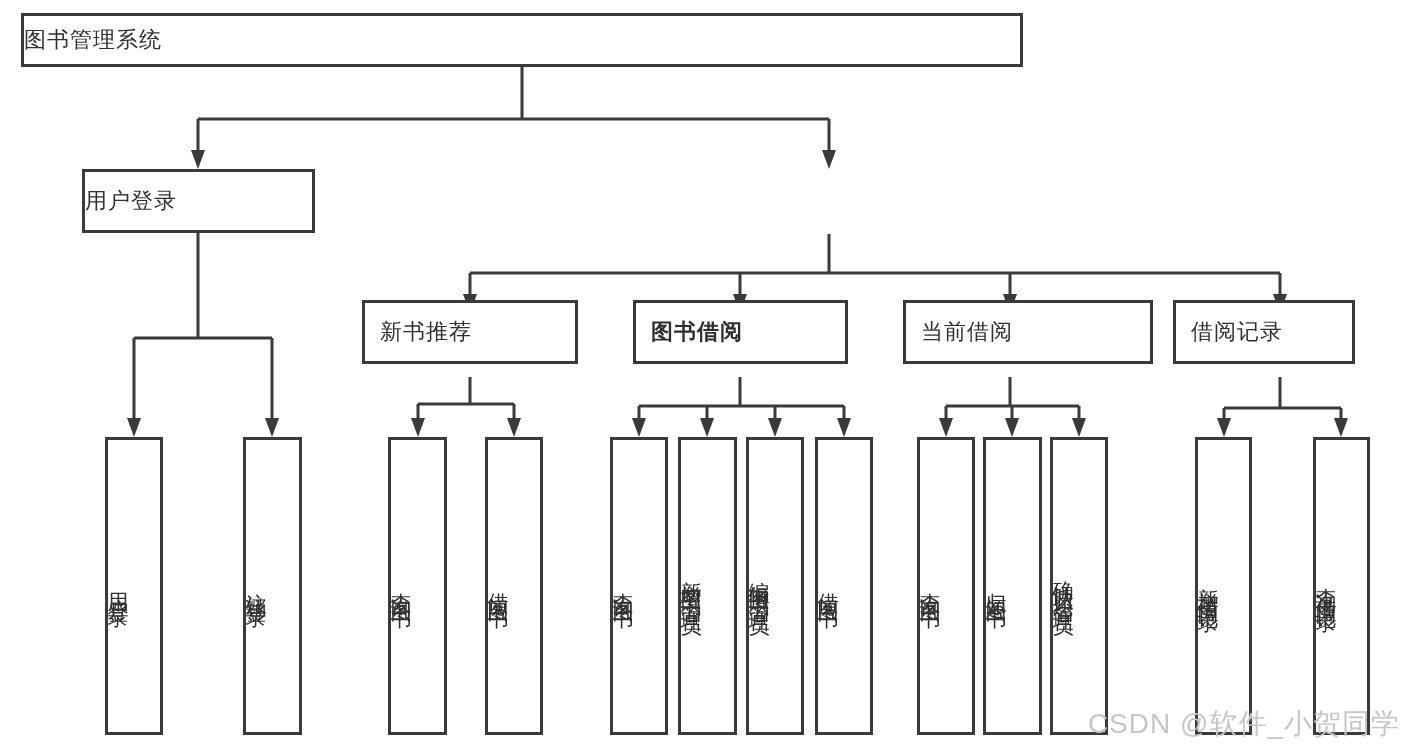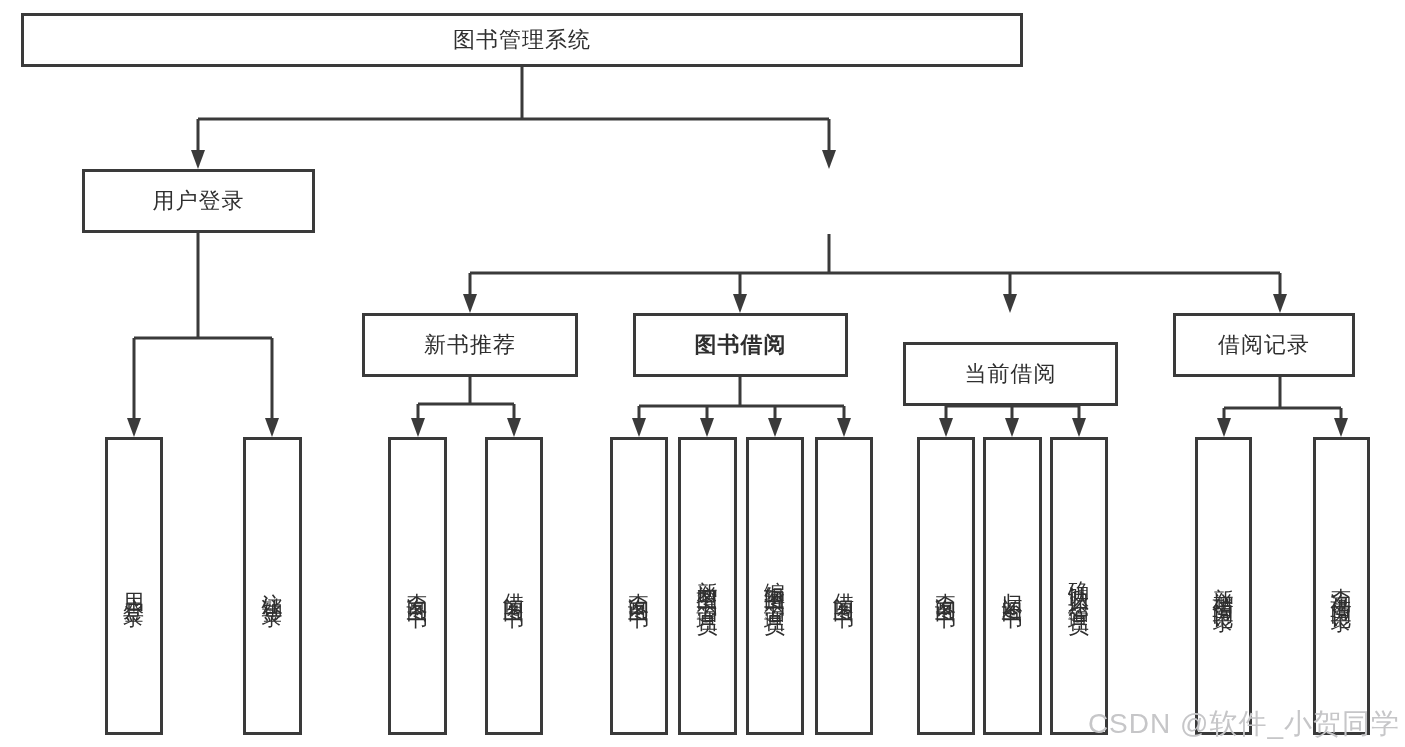--- a/index.html
+++ b/index.html
@@ -9,27 +9,27 @@
     background:#ffffff;
     font-family:"Liberation Sans","DejaVu Sans",sans-serif;
     overflow:hidden;
   }
   .connectors{position:absolute;left:0;top:0;width:1405px;height:747px;}
   .node{
     position:absolute;
     box-sizing:border-box;
     border:3px solid #3a3a3a;
     background:#ffffff;
-    display:flex;align-items:center;justify-content:center;
+    display:flex;align-items:center;justify-content:flex-start;
     color:#2f2f2f;
   }
   .node.h{font-size:22px;letter-spacing:1px;}
   .node.root{left:21px;top:13px;width:1002px;height:54px;}
   .node.lvl2{top:169px;height:64px;}
-  .node.lvl3{top:313px;height:64px;}
+  .node.lvl3{top:300px;height:64px;padding-left:15px;}
   .node.leaf{top:437px;height:298px;}
   .vtext{
     writing-mode:vertical-rl;
     text-orientation:mixed;
     font-size:21px;
     letter-spacing:5px;
     line-height:1;
     color:#2f2f2f;
     white-space:nowrap;
   }
@@ -107,21 +107,21 @@
   <div class="node lvl2 h" style="left:82px;width:233px;">
     <span>用户登录</span>
   </div>
 
   <div class="node lvl3 h" style="left:362px;width:216px;">
     <span>新书推荐</span>
   </div>
   <div class="node lvl3 h" style="left:633px;width:215px;font-weight:bold;">
     <span>图书借阅</span>
   </div>
-  <div class="node lvl3 h" style="left:903px;width:215px;margin-top:29px;">
+  <div class="node lvl3 h" style="left:903px;width:250px;">
     <span>当前借阅</span>
   </div>
   <div class="node lvl3 h" style="left:1173px;width:182px;">
     <span>借阅记录</span>
   </div>
 
   <div class="node leaf" style="left:105px;width:58px;">
     <span class="vtext">用户登录</span>
   </div>
   <div class="node leaf" style="left:243px;width:59px;">

